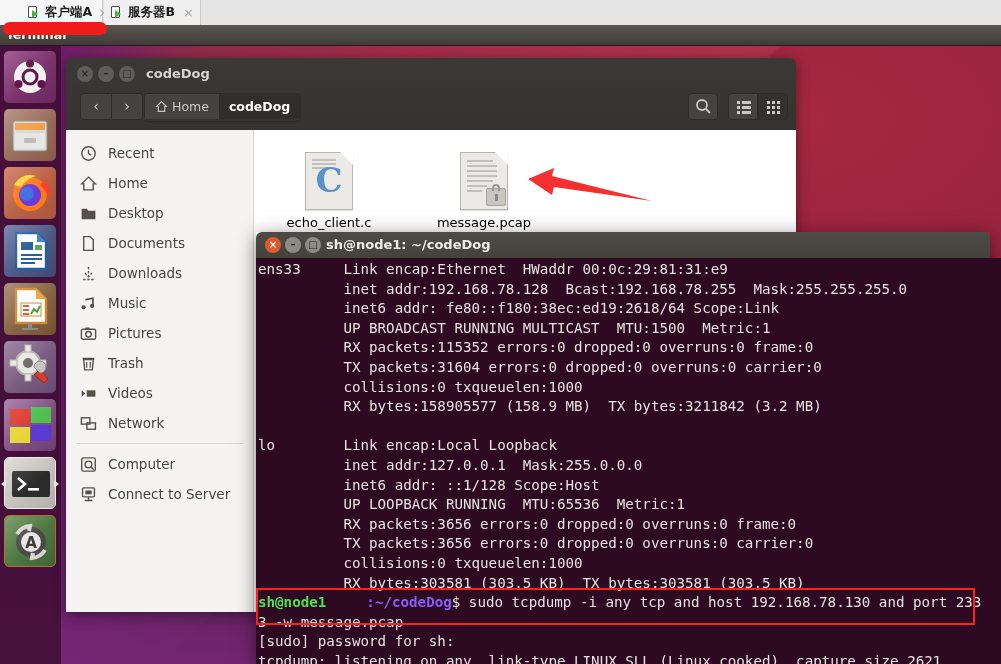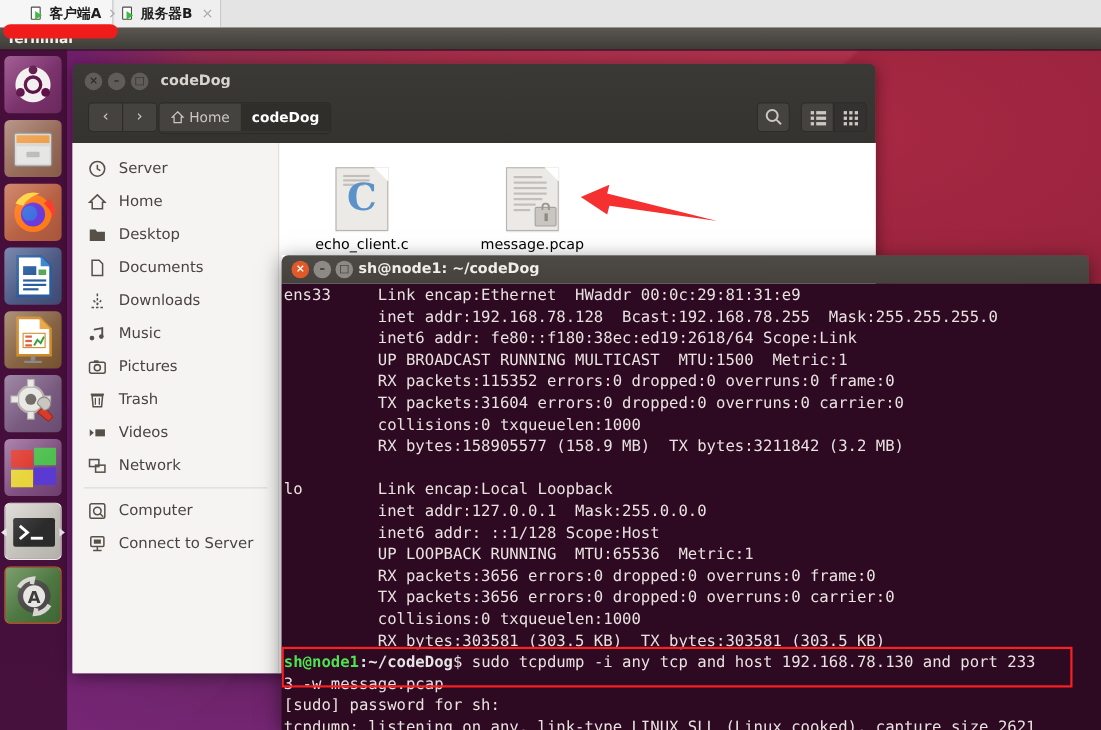--- a/index.html
+++ b/index.html
@@ -184,21 +184,21 @@
   #term-body{
     position:absolute;left:0;top:26px;width:786px;height:406px;
     background:#2d0922;overflow:hidden;
   }
   #term-text{
     position:absolute;left:2px;top:2px;width:726px;
     color:#e8e2e0;font-family:"DejaVu Sans Mono","Liberation Mono",monospace;
     font-size:14.2px;line-height:19.6px;white-space:pre;
   }
   .tg{color:#4ee24e;font-weight:bold;}
-  .tb{color:#e5e5e5;font-weight:bold;}
+  .tb{color:#8b5cf6;font-weight:bold;margin-left:40px;}
   #term-scroll{
     position:absolute;right:4px;top:30px;width:4px;height:372px;
     background:#e2792a;border-radius:2px;
   }
   #redbox{
     position:absolute;left:0px;top:330px;width:719px;height:37px;
     border:2.5px solid #fb2020;box-sizing:border-box;
   }
 
   
@@ -408,21 +408,21 @@
     </div>
   </div>
 
   <div id="naut-body">
     <div id="naut-side">
       <div class="side-item">
         <svg class="side-ico" viewBox="0 0 16 16">
             <circle cx="8" cy="8" r="6.3" fill="none" stroke="#565049" stroke-width="1.3"></circle>
             <path d="M8 4.5 V8 L10.6 9.6" stroke="#565049" stroke-width="1.3" fill="none"></path>
           </svg>
-        <span>Server</span>
+        <span>Recent</span>
       </div>
       <div class="side-item">
         <svg class="side-ico" viewBox="0 0 16 16">
             <path d="M8 2 L14.5 8.3 H12.4 V14 H3.6 V8.3 H1.5 Z" fill="none" stroke="#565049" stroke-width="1.3"></path>
           </svg>
         <span>Home</span>
       </div>
       <div class="side-item">
         <svg class="side-ico" viewBox="0 0 16 16">
             <path d="M1.5 3.5 h5 l1.3 1.8 h6.7 v8 h-13 z" fill="#565049"></path>

